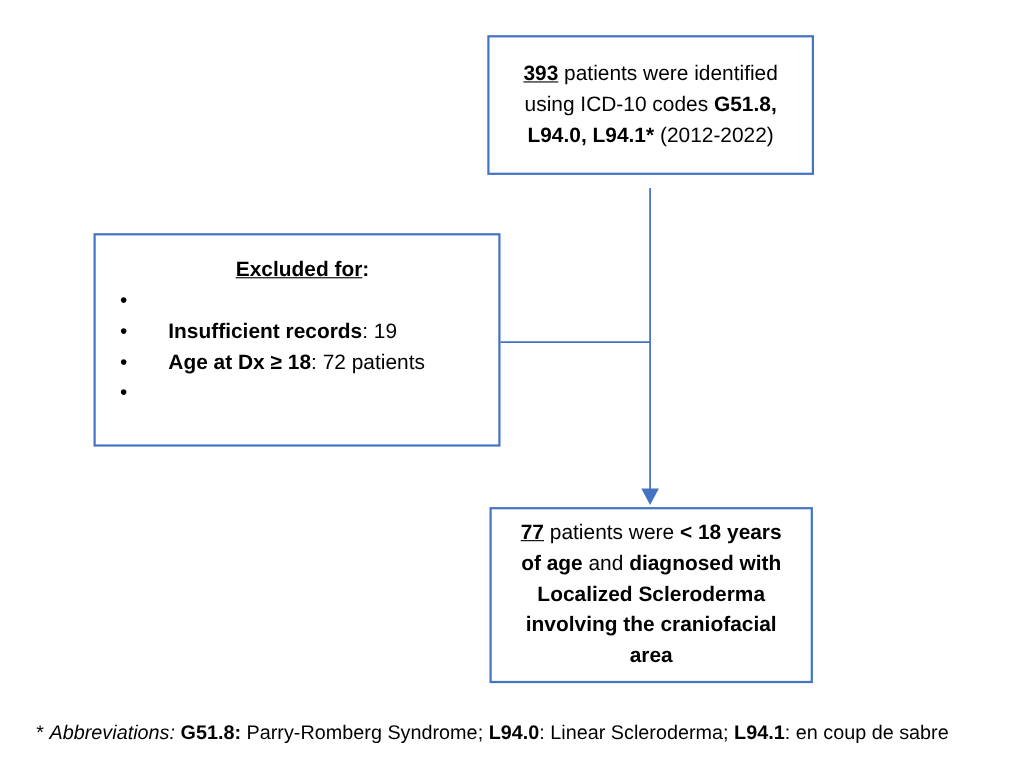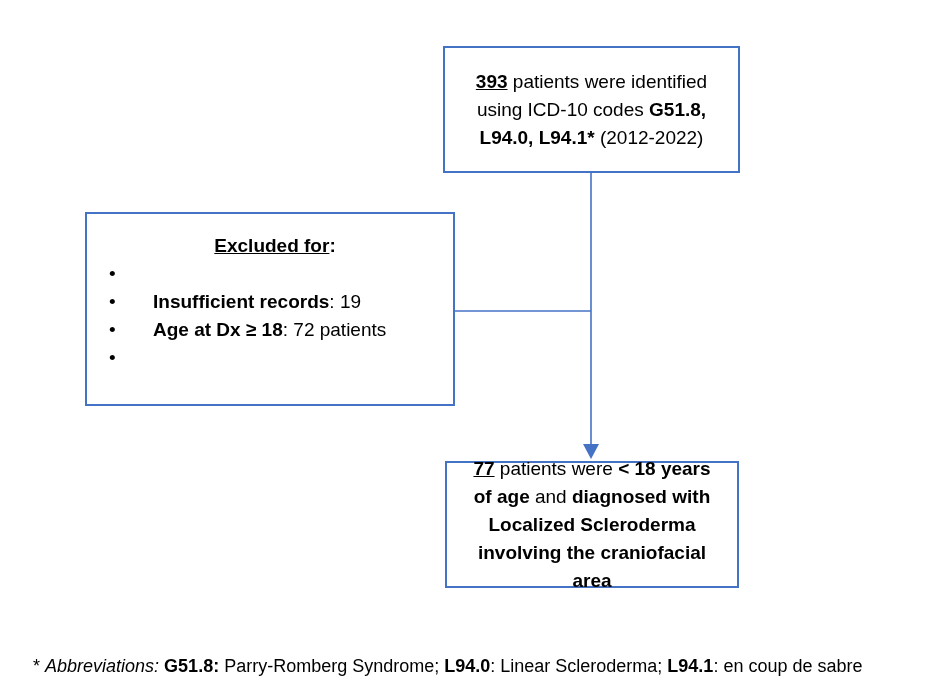--- a/index.html
+++ b/index.html
@@ -24,34 +24,34 @@
     font-size: 19px;
     line-height: 28px;
   }
   .box.centered {
     display: flex;
     align-items: center;
     justify-content: center;
     text-align: center;
   }
   #identified-box {
-    left: 443px; top: 46px;
+    left: 443px; top: 32px;
     width: 297px; height: 127px;
     padding: 0 12px;
   }
   #excluded-box {
     left: 57px; top: 212px;
     width: 370px; height: 194px;
     padding: 18px 8px 0 18px;
     text-align: left;
     margin-left: 28px;
   }
   #outcome-box {
     left: 445px; top: 461px;
-    width: 294px; height: 127px;
+    width: 294px; height: 160px;
     padding: 0 24px;
     align-items: center;
   }
   .excluded-heading {
     text-align: center;
     margin: 0 0 0 0;
   }
   .excluded-list {
     margin: 0;
   }

